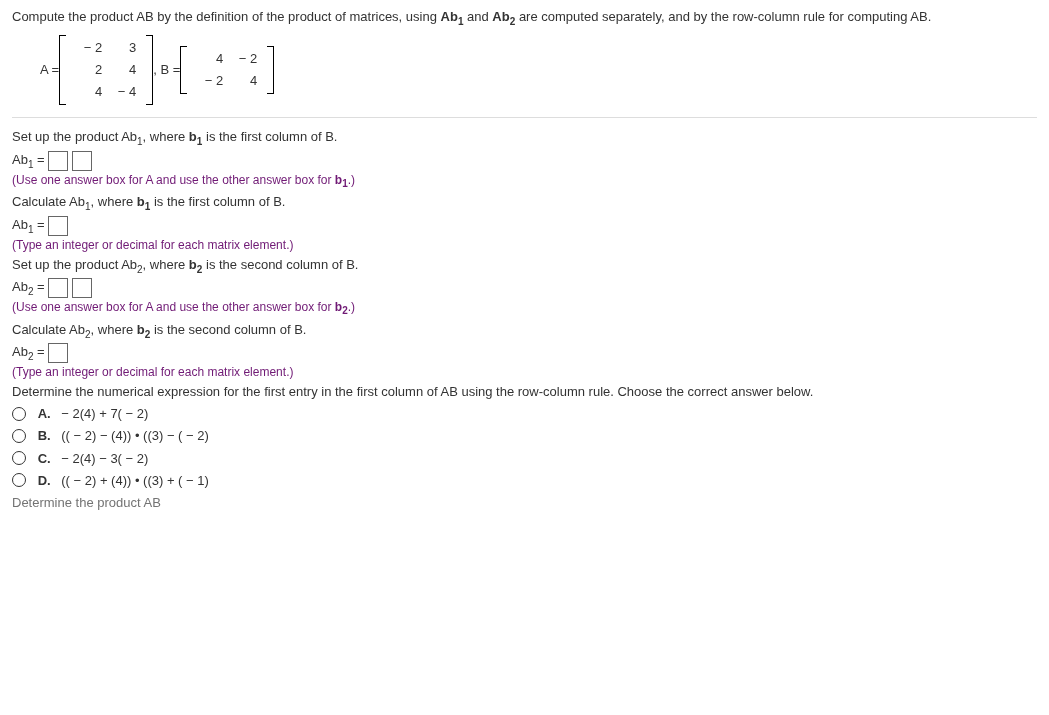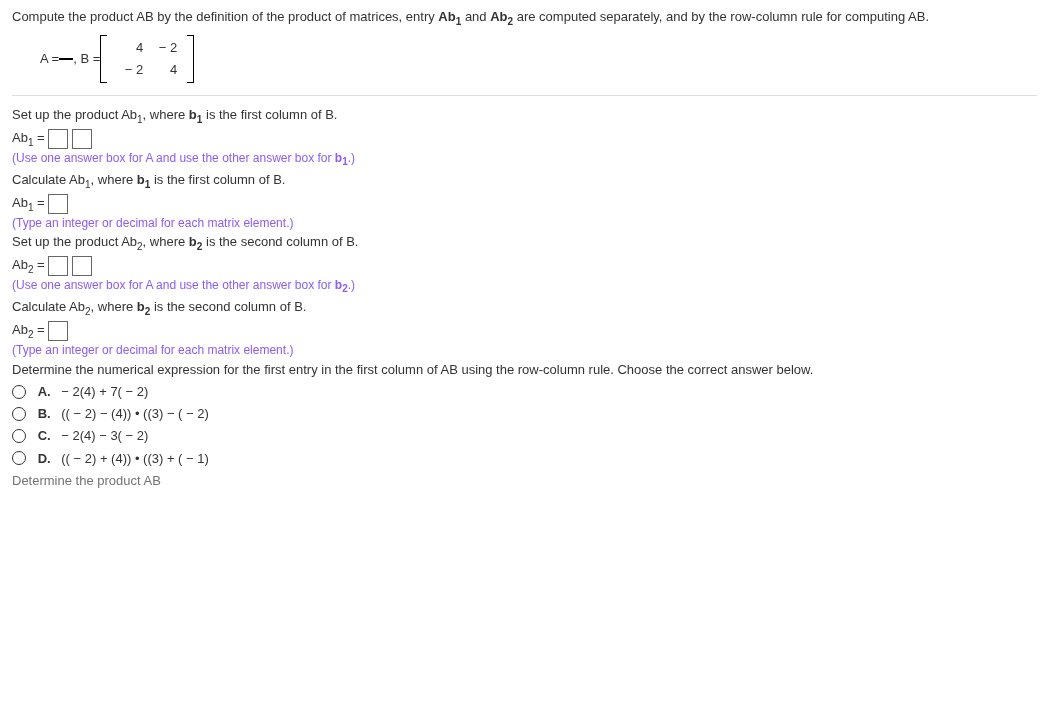--- a/index.html
+++ b/index.html
@@ -8,47 +8,52 @@
     color: #333;
     margin: 0;
     padding: 8px 12px;
     width: 1049px;
     box-sizing: border-box;
     line-height: 1.4;
     overflow: hidden;
   }
   .sub { vertical-align: sub; font-size: 10px; }
   .bold { font-weight: bold; }
-  .hint-blue { color: #8b5cf6; font-size: 12px; }
+  .hint-blue { color: #701a75; font-size: 12px; }
   .section { margin: 2px 0; }
   .matrix-row { display:flex; align-items:center; margin:6px 0 12px 28px; }
   .matrix-inner { display:inline-block; padding: 2px 6px; }
   .mcell { display:inline-block; width:26px; text-align:right; padding:2px 4px; }
   .bracket { display:inline-block; align-self:stretch; }
   .bracket-left { border-left:1.5px solid #000; border-top:1.5px solid #000; border-bottom:1.5px solid #000; width:6px; }
   .bracket-right { border-right:1.5px solid #000; border-top:1.5px solid #000; border-bottom:1.5px solid #000; width:6px; }
   .mwrap { display:flex; align-items:stretch; }
   .input-box { display:inline-block; border:1px solid #666; width:18px; height:18px; vertical-align:middle; }
   .radio-row { margin:4px 0; }
   .radio-circle { display:inline-block; width:12px; height:12px; border:1.5px solid #333; border-radius:50%; vertical-align:middle; margin-right:8px; position:relative; top:-1px;}
   .opt-label { display:inline-block; width:20px; font-weight:bold;}
   hr.soft { border:none; border-top:1px solid #ddd; margin:6px 0 10px 0;}
   .cutoff { color:#737373; }
 </style>
 </head>
 <body>
 
 <div>
-  <span>Compute the product AB by the definition of the product of matrices, entry </span><span class="bold"><span>Ab</span><span class="sub">1</span></span><span> and </span><span class="bold"><span>Ab</span><span class="sub">2</span></span><span> are computed separately, and by the row-column rule for computing AB.</span>
+  <span>Compute the product AB by the definition of the product of matrices, using </span><span class="bold"><span>Ab</span><span class="sub">1</span></span><span> and </span><span class="bold"><span>Ab</span><span class="sub">2</span></span><span> are computed separately, and by the row-column rule for computing AB.</span>
 </div>
 
 <div class="matrix-row">
   <span>A = </span>
   <span class="mwrap">
     <span class="bracket bracket-left"></span>
+    <span class="matrix-inner">
+      <div><span class="mcell">− 2</span><span class="mcell">3</span></div>
+      <div><span class="mcell">2</span><span class="mcell">4</span></div>
+      <div><span class="mcell">4</span><span class="mcell">− 4</span></div>
+    </span>
     <span class="bracket bracket-right"></span>
   </span>
   <span>, B = </span>
   <span class="mwrap">
     <span class="bracket bracket-left"></span>
     <span class="matrix-inner">
       <div><span class="mcell">4</span><span class="mcell">− 2</span></div>
       <div><span class="mcell">− 2</span><span class="mcell">4</span></div>
     </span>
     <span class="bracket bracket-right"></span>

